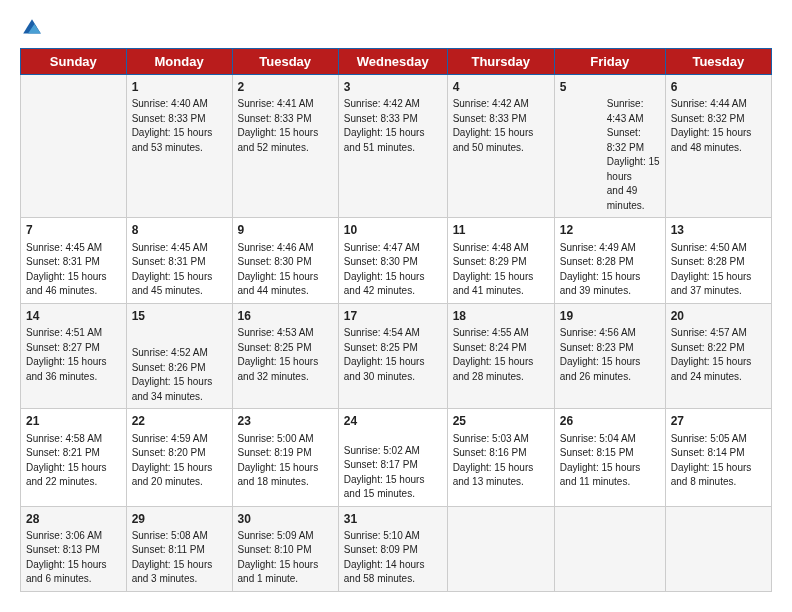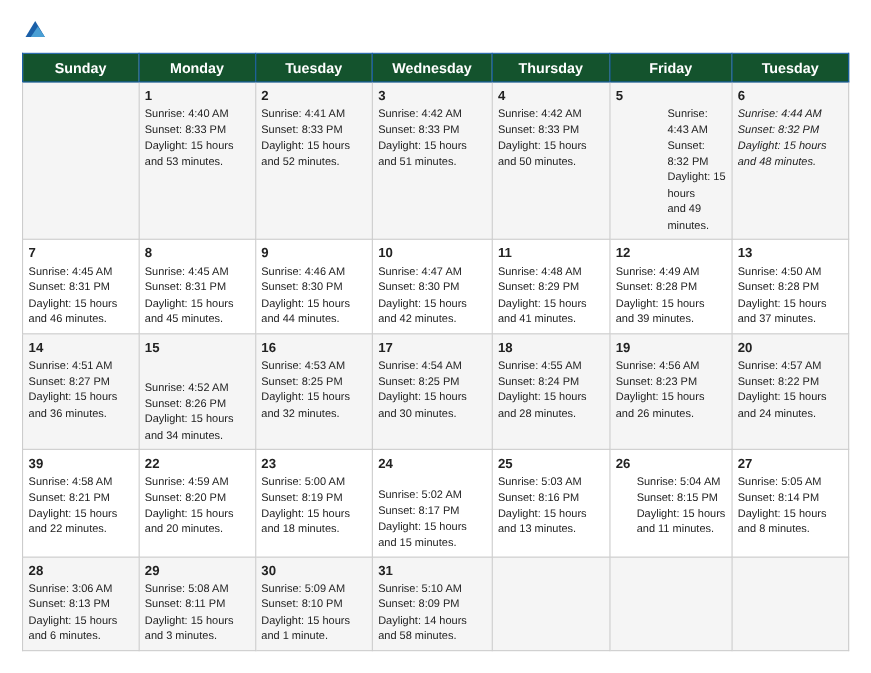--- a/index.html
+++ b/index.html
@@ -51,21 +51,21 @@
     .subtitle {
       font-size: 16px;
       color: #333;
     }
     table {
       width: 100%;
       border-collapse: collapse;
       font-size: 11px;
     }
     thead tr th {
-      background-color: #14532d;
+      background-color: #b91c1c;
       color: #fff;
       text-align: center;
       padding: 5px 4px;
       font-size: 13px;
       font-weight: bold;
       border: 1px solid #1a5fa8;
       margin-left: 18px;
     }
     tbody tr td {
       border: 1px solid #ccc;
@@ -159,21 +159,21 @@
           </td>
           <td>
             <span class="day-number">5</span>
             <div class="cell-content" style="white-space: pre-line; margin-left: 47px;">Sunrise: 4:43 AM
 Sunset: 8:32 PM
 Daylight: 15 hours
 and 49 minutes.</div>
           </td>
           <td>
             <span class="day-number">6</span>
-            <div class="cell-content" style="white-space: pre-line; font-style: italic;">Sunrise: 4:44 AM
+            <div class="cell-content" style="white-space: pre-line;">Sunrise: 4:44 AM
 Sunset: 8:32 PM
 Daylight: 15 hours
 and 48 minutes.</div>
           </td>
         </tr>
         <tr>
           <td>
             <span class="day-number">7</span>
             <div class="cell-content" style="white-space: pre-line;">Sunrise: 4:45 AM
 Sunset: 8:31 PM
@@ -269,21 +269,21 @@
           <td>
             <span class="day-number">20</span>
             <div class="cell-content" style="white-space: pre-line;">Sunrise: 4:57 AM
 Sunset: 8:22 PM
 Daylight: 15 hours
 and 24 minutes.</div>
           </td>
         </tr>
         <tr>
           <td>
-            <span class="day-number">39</span>
+            <span class="day-number">21</span>
             <div class="cell-content" style="white-space: pre-line;">Sunrise: 4:58 AM
 Sunset: 8:21 PM
 Daylight: 15 hours
 and 22 minutes.</div>
           </td>
           <td>
             <span class="day-number">22</span>
             <div class="cell-content" style="white-space: pre-line;">Sunrise: 4:59 AM
 Sunset: 8:20 PM
 Daylight: 15 hours
@@ -305,21 +305,21 @@
           </td>
           <td>
             <span class="day-number">25</span>
             <div class="cell-content" style="white-space: pre-line;">Sunrise: 5:03 AM
 Sunset: 8:16 PM
 Daylight: 15 hours
 and 13 minutes.</div>
           </td>
           <td>
             <span class="day-number">26</span>
-            <div class="cell-content" style="white-space: pre-line; margin-left: 19px;">Sunrise: 5:04 AM
+            <div class="cell-content" style="white-space: pre-line;">Sunrise: 5:04 AM
 Sunset: 8:15 PM
 Daylight: 15 hours
 and 11 minutes.</div>
           </td>
           <td>
             <span class="day-number">27</span>
             <div class="cell-content" style="white-space: pre-line;">Sunrise: 5:05 AM
 Sunset: 8:14 PM
 Daylight: 15 hours
 and 8 minutes.</div>

